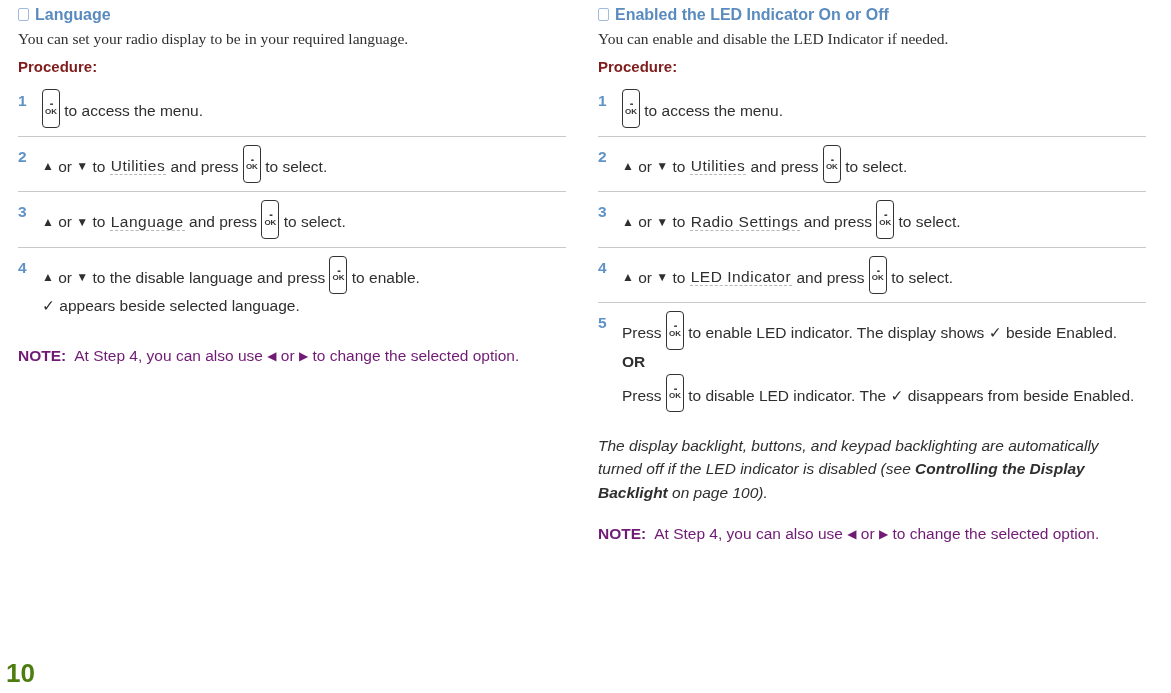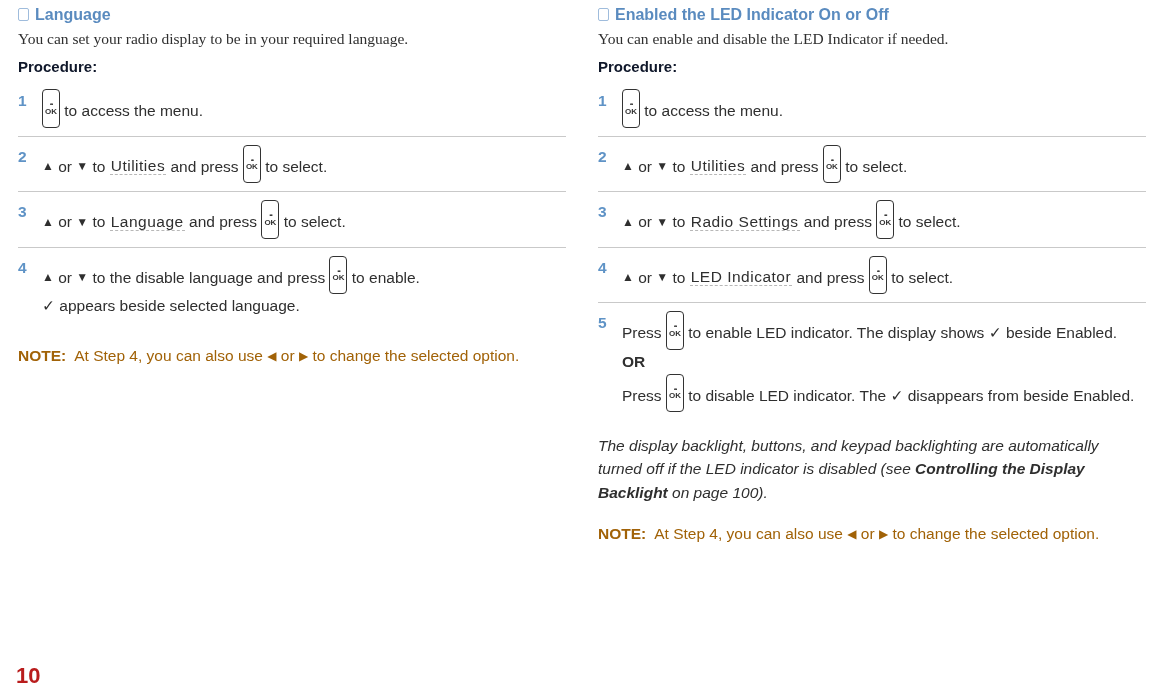--- a/index.html
+++ b/index.html
@@ -40,21 +40,21 @@
   p.lead {
     margin: 0 0 10px 0;
     font-size: 15.5px;
     color: #2f2f2f;
     font-family: Liberation Serif, serif;
   }
   .proc-label {
     font-weight: bold;
     font-size: 15px;
     margin: 0 0 6px 0;
-    color: #0f172a;
+    color: #7f1d1d;
   }
   ol.proc {
     list-style: none;
     margin: 0;
     padding: 0;
   }
   ol.proc li {
     display: flex;
     padding: 8px 0 8px 0;
     border-bottom: 1px solid #c9c9c9;
@@ -97,21 +97,21 @@
     display: block;
     font-size: 6px;
     letter-spacing: -1px;
     margin-bottom: 0.5px;
   }
   .note-block {
     display: flex;
     margin-top: 18px;
     font-size: 15.5px;
     line-height: 1.5;
-    color: #a16207;
+    color: #701a75;
   }
   .note-label {
     font-weight: bold;
     margin-right: 8px;
   }
   .italic-note {
     font-style: italic;
     margin: 14px 0 4px 0;
     font-size: 15.5px;
     line-height: 1.5;
@@ -120,25 +120,25 @@
   .italic-note .bold {
     font-weight: bold;
   }
   .up, .down, .left, .right {
     display: inline-block;
     font-size: 12px;
     vertical-align: 1px;
   }
   .page-num {
     position: absolute;
-    left: 16px;
+    left: 6px;
     bottom: 4px;
-    font-size: 22px;
-    font-weight: bold;
-    color: #b91c1c;
+    font-size: 26px;
+    font-weight: bold;
+    color: #4d7c0f;
     letter-spacing: 0px;
   }
   .wrap {
     position: relative;
     width: 1171px;
     height: 693px;
   }
   .or-line {
     font-weight: bold;
   }

